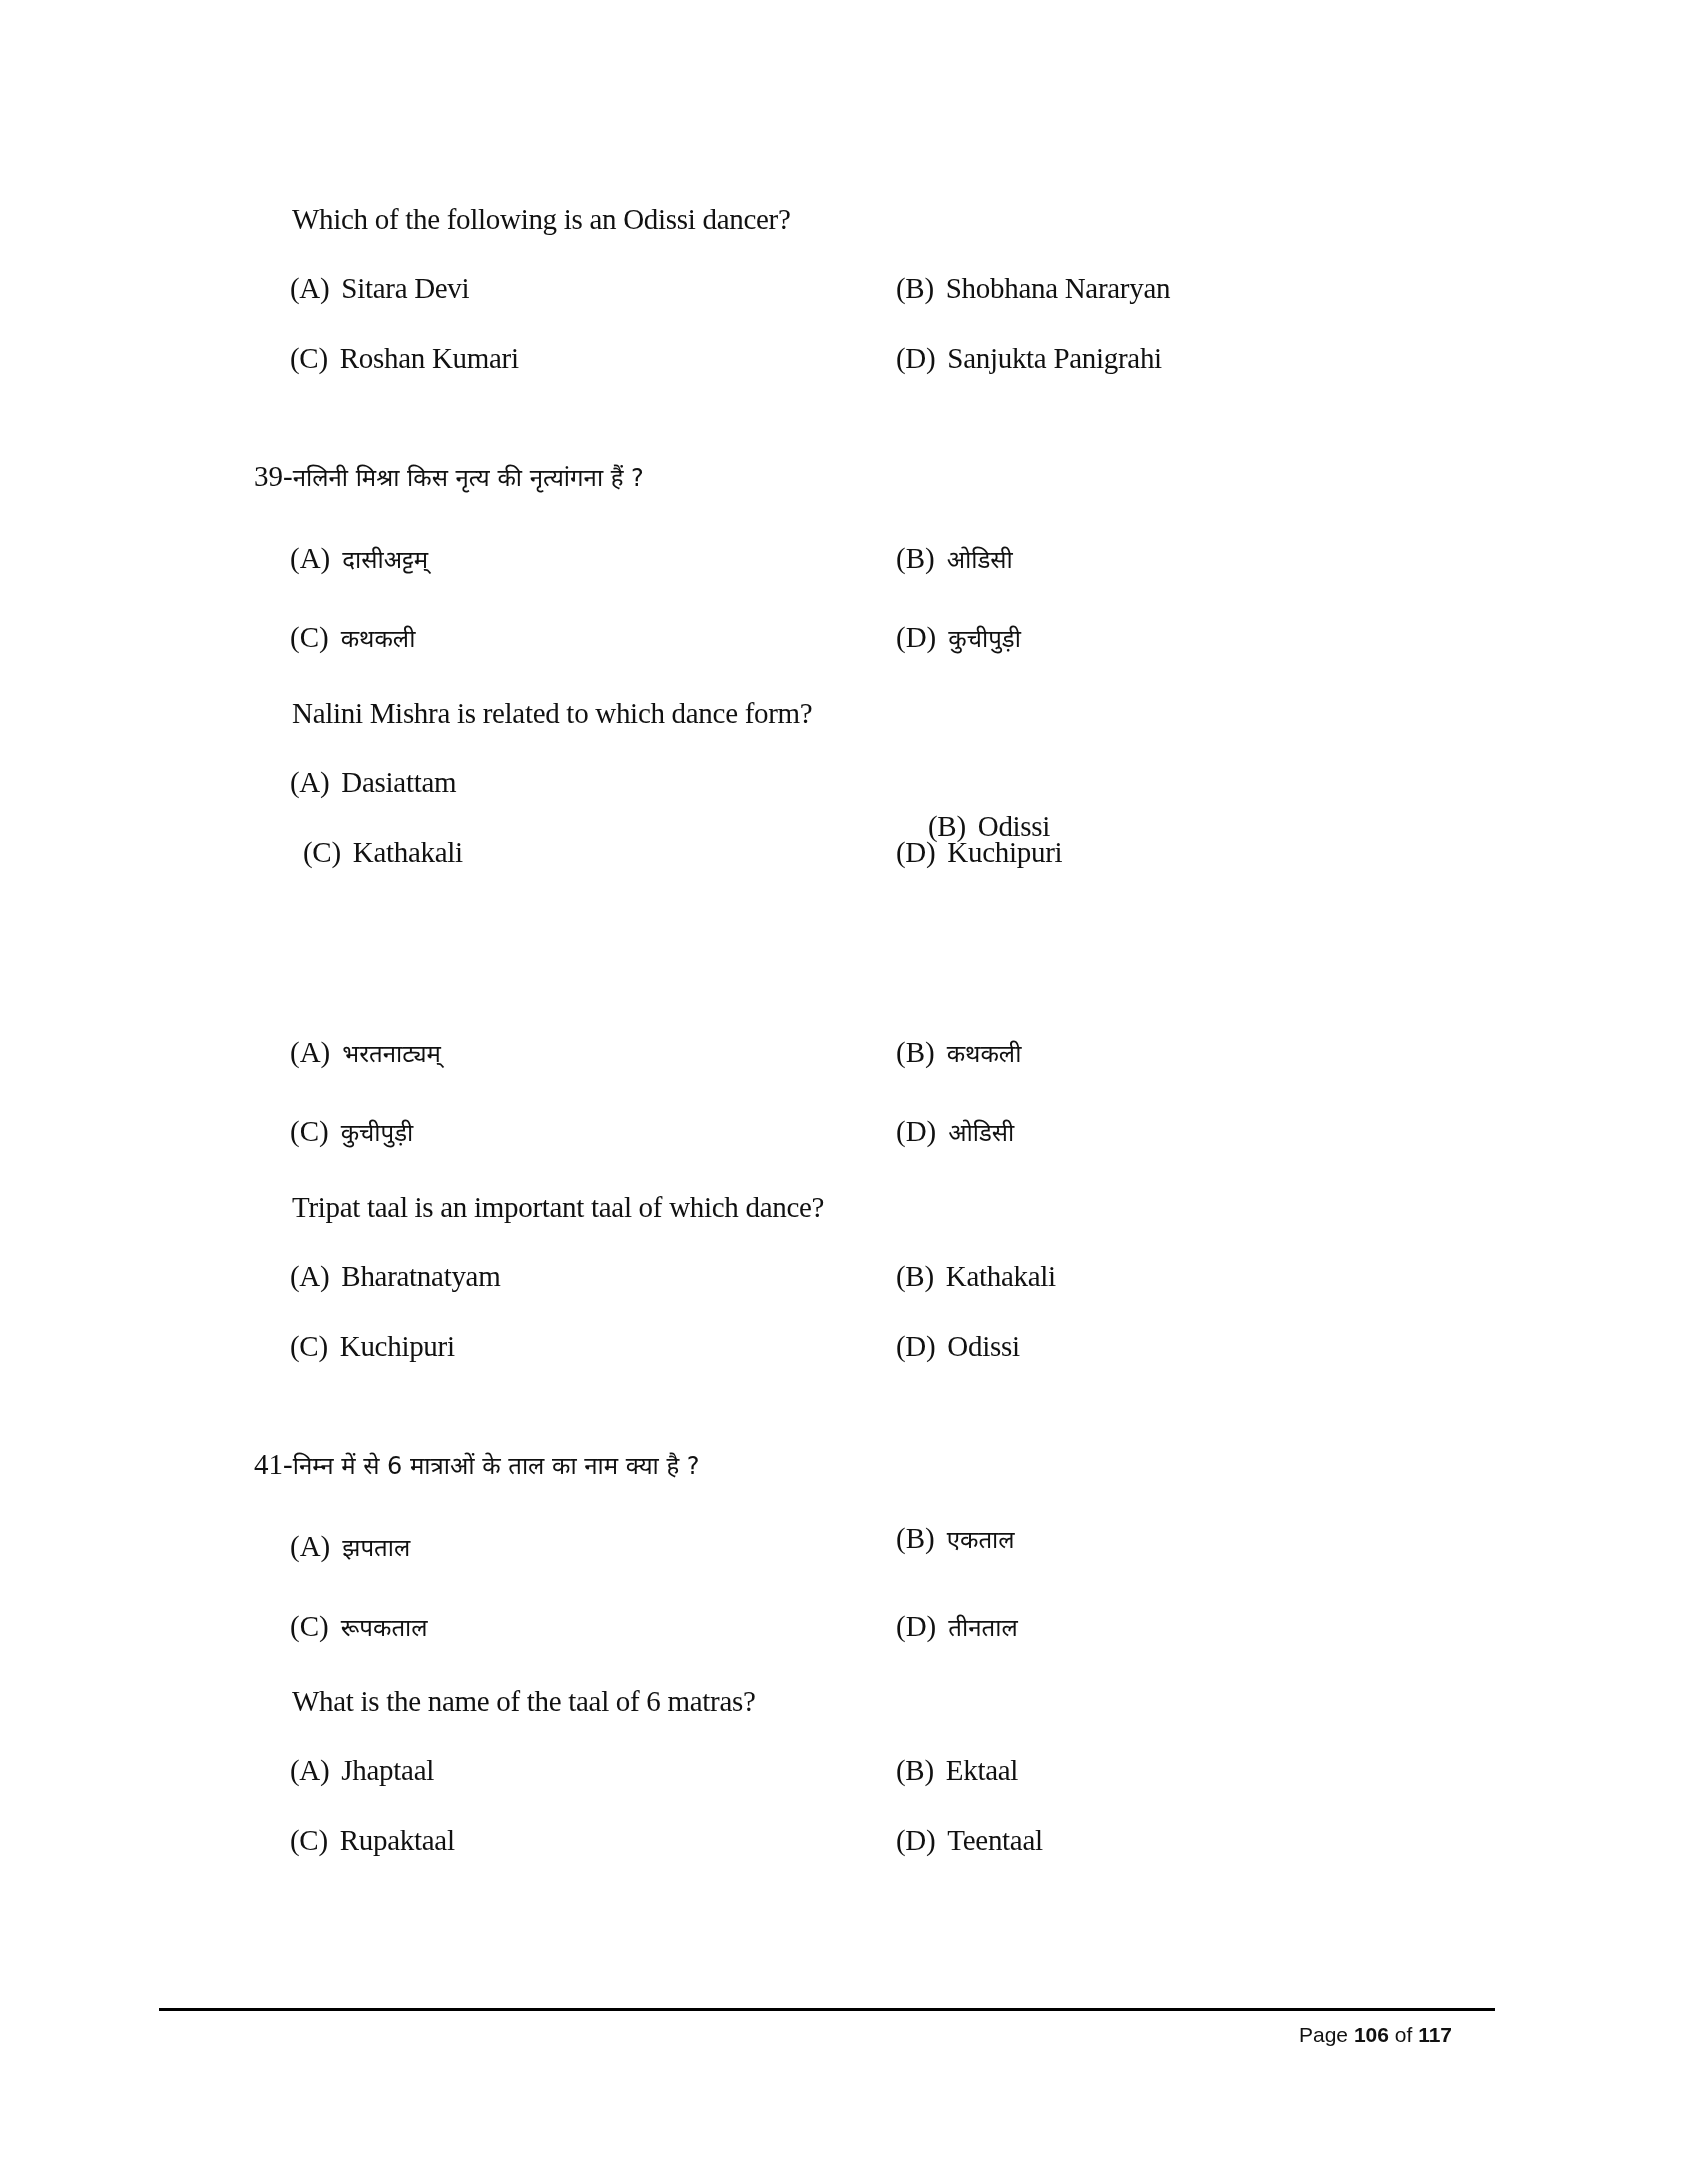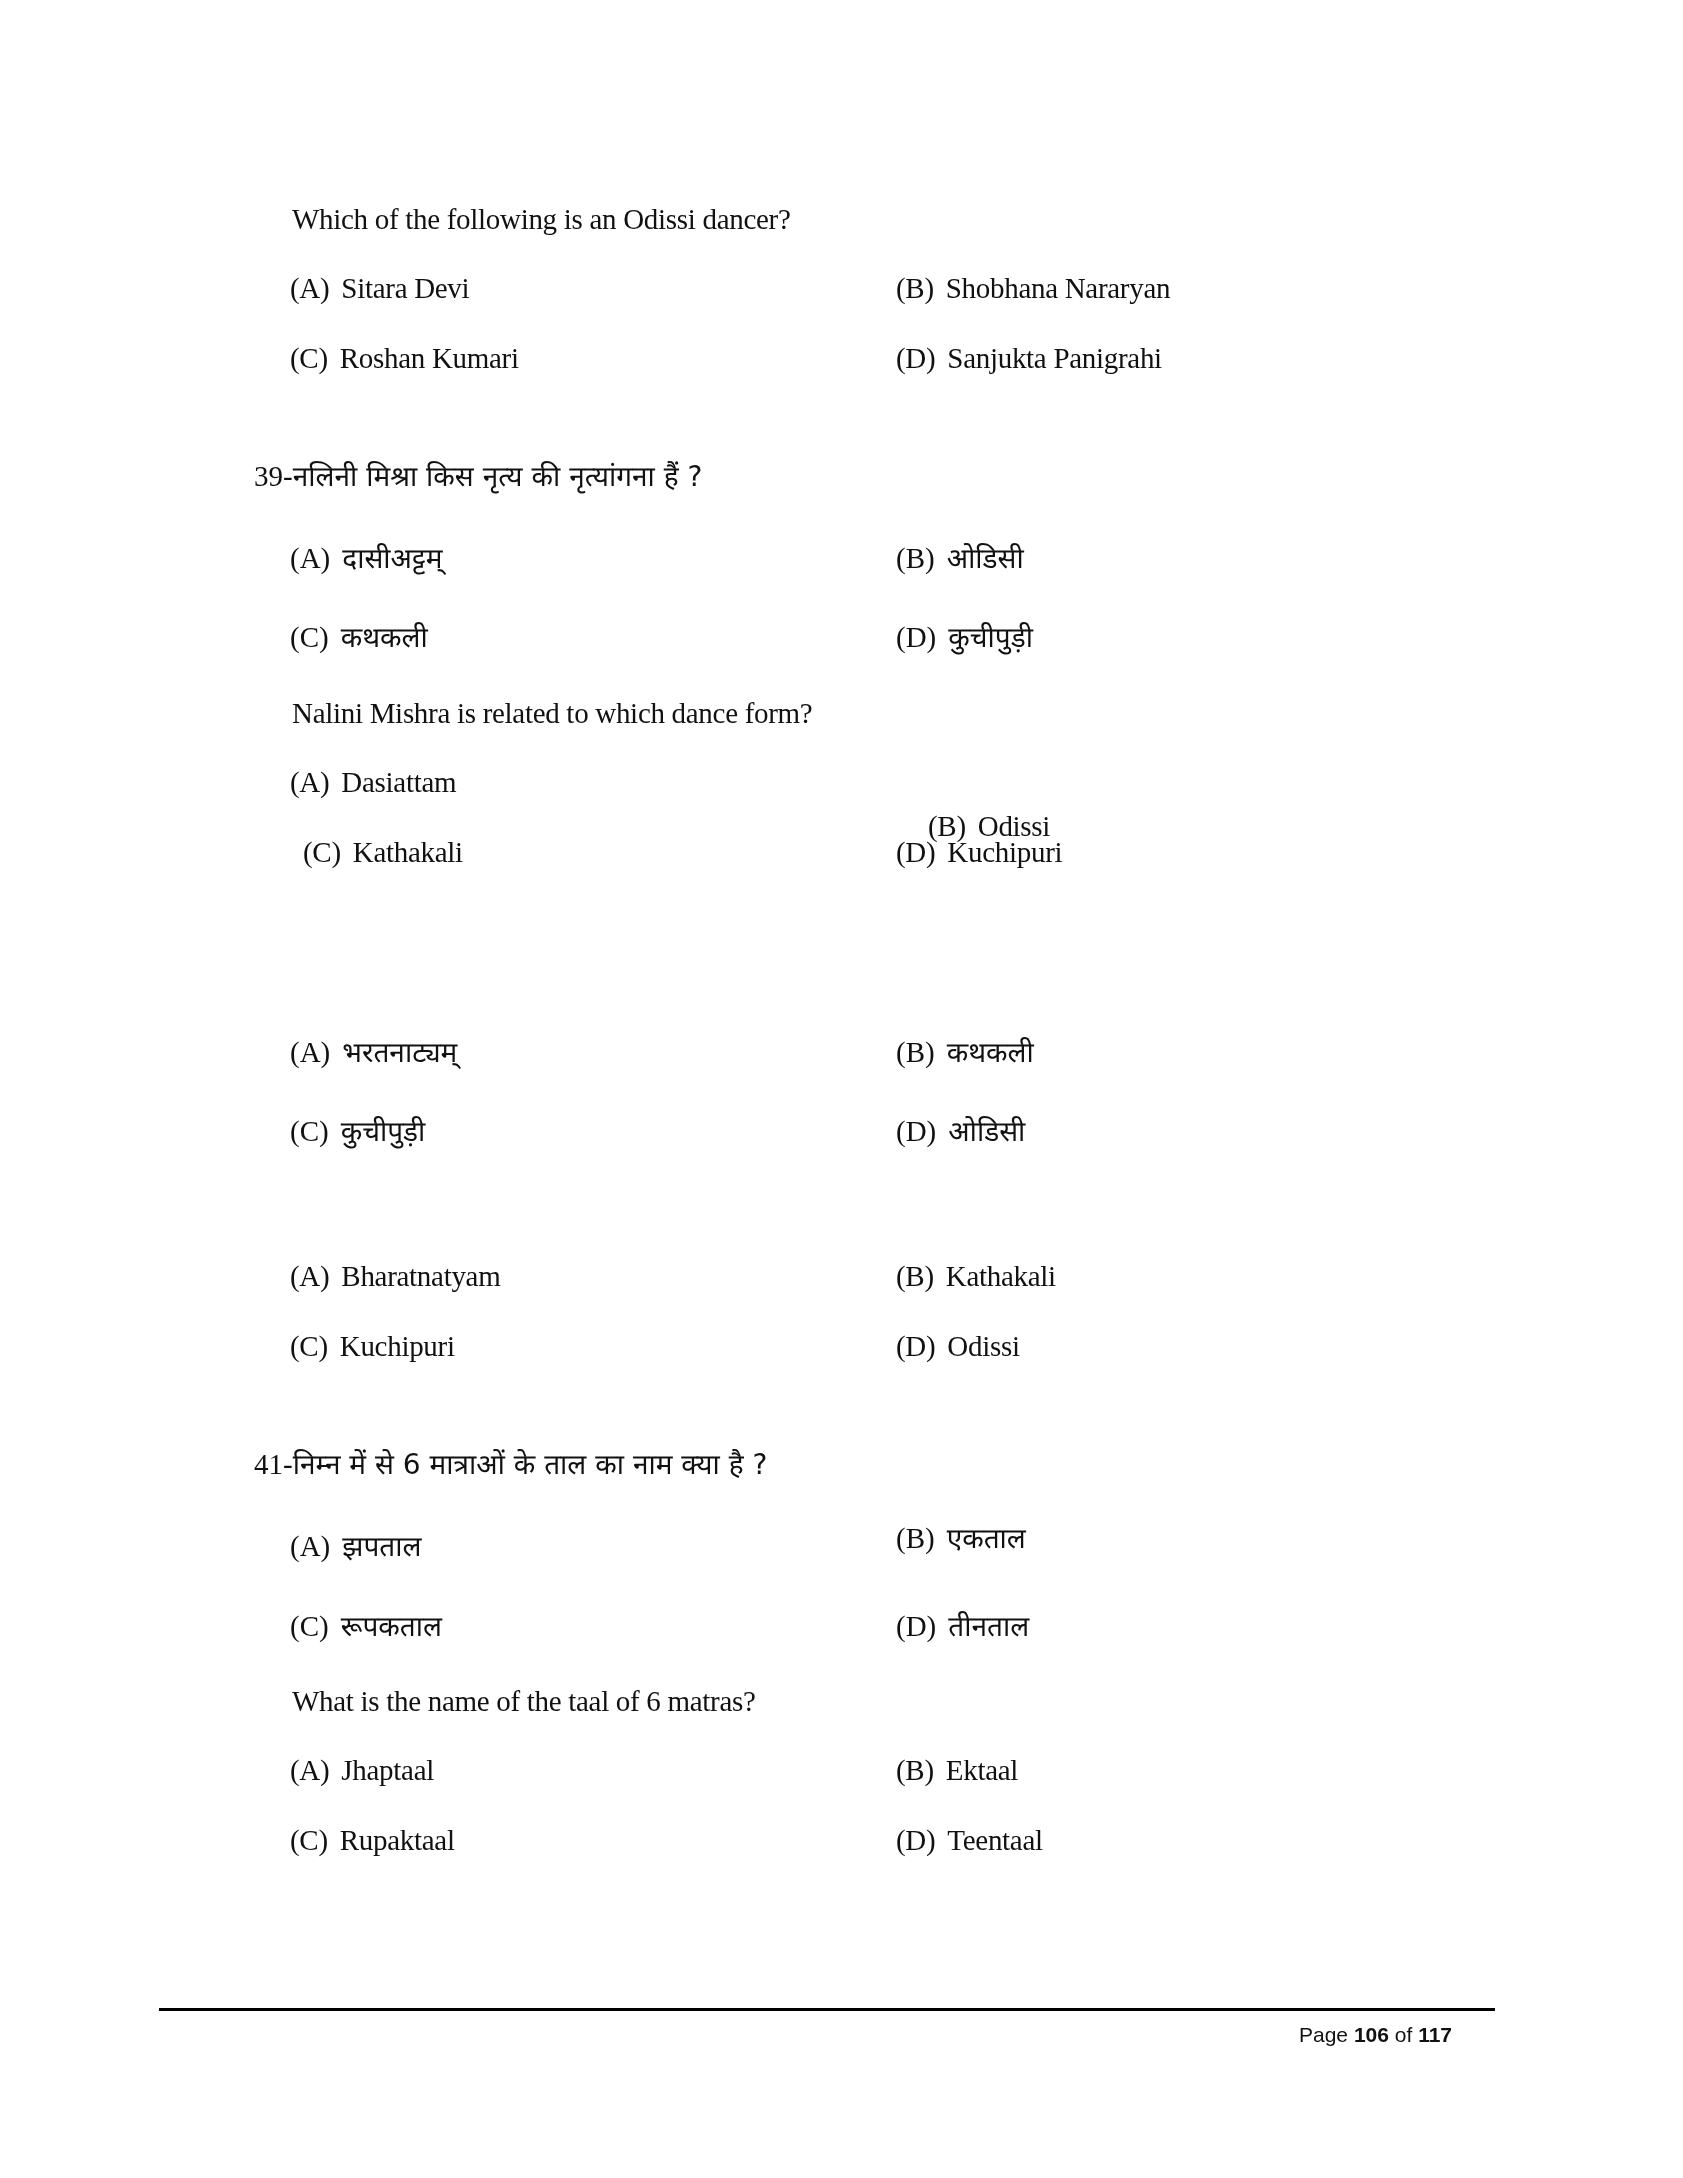--- a/index.html
+++ b/index.html
@@ -4,21 +4,21 @@
 <style>
   html, body { margin: 0; padding: 0; }
   body {
     width: 1683px; height: 2178px; background: #ffffff; position: relative;
     font-family: "Liberation Serif", "DejaVu Serif", serif; color: #111111;
     overflow: hidden;
   }
   .page { position: absolute; left: 0; top: 0; width: 1432px; height: 2178px; }
   .line { position: absolute; white-space: nowrap; font-size: 29px; line-height: 36px; }
   .en { font-family: "Liberation Serif", serif; letter-spacing: -0.3px; }
-  .hi { font-family: "DejaVu Sans", "Liberation Serif", serif; font-size: 28px; }
+  .hi { font-family: "DejaVu Sans", "Liberation Serif", serif; font-size: 24px; }
   .qhead { font-size: 29px; }
   .qnum { font-family: "Liberation Serif", serif; }
   .opt-label { font-family: "Liberation Serif", serif; margin-right: 12px; }
   .rule { position: absolute; left: 159px; top: 2008px; width: 1336px; height: 3px; background: #000; }
   .footer { position: absolute; left: 1299px; top: 2020px; font-family: "Liberation Sans", sans-serif; font-size: 21px; line-height: 30px; color: #111; white-space: nowrap; }
   .footer b { font-weight: 700; }
 </style>
 </head>
 <body>
 
@@ -40,20 +40,21 @@
   <div class="line en" style="left:290px; top:764px;"><span class="opt-label">(A)</span><span>Dasiattam</span></div>
   <div class="line en" style="left:928px; top:764px;margin-top:44px;"><span class="opt-label">(B)</span><span>Odissi</span></div>
   <div class="line en" style="left:290px; top:834px;margin-left:13px;"><span class="opt-label">(C)</span><span>Kathakali</span></div>
   <div class="line en" style="left:896px; top:834px;"><span class="opt-label">(D)</span><span>Kuchipuri</span></div>
 
   <div class="line" style="left:290px; top:1034px;"><span class="opt-label">(A)</span><span class="hi">भरतनाट्यम्</span></div>
   <div class="line" style="left:896px; top:1034px;"><span class="opt-label">(B)</span><span class="hi">कथकली</span></div>
   <div class="line" style="left:290px; top:1113px;"><span class="opt-label">(C)</span><span class="hi">कुचीपुड़ी</span></div>
   <div class="line" style="left:896px; top:1113px;"><span class="opt-label">(D)</span><span class="hi">ओडिसी</span></div>
 
+  <div class="line en" style="left:292px; top:1189px;">Tripat taal is an important taal of which dance?</div>
   <div class="line en" style="left:290px; top:1258px;"><span class="opt-label">(A)</span><span>Bharatnatyam</span></div>
   <div class="line en" style="left:896px; top:1258px;"><span class="opt-label">(B)</span><span>Kathakali</span></div>
   <div class="line en" style="left:290px; top:1328px;"><span class="opt-label">(C)</span><span>Kuchipuri</span></div>
   <div class="line en" style="left:896px; top:1328px;"><span class="opt-label">(D)</span><span>Odissi</span></div>
 
   <div class="line qhead" style="left:254px; top:1446px;"><span class="qnum">41-</span><span class="hi">निम्न में से 6 मात्राओं के ताल का नाम क्या है ?</span></div>
   <div class="line" style="left:290px; top:1528px;"><span class="opt-label">(A)</span><span class="hi">झपताल</span></div>
   <div class="line" style="left:896px; top:1520px;"><span class="opt-label">(B)</span><span class="hi">एकताल</span></div>
   <div class="line" style="left:290px; top:1608px;"><span class="opt-label">(C)</span><span class="hi">रूपकताल</span></div>
   <div class="line" style="left:896px; top:1608px;"><span class="opt-label">(D)</span><span class="hi">तीनताल</span></div>

